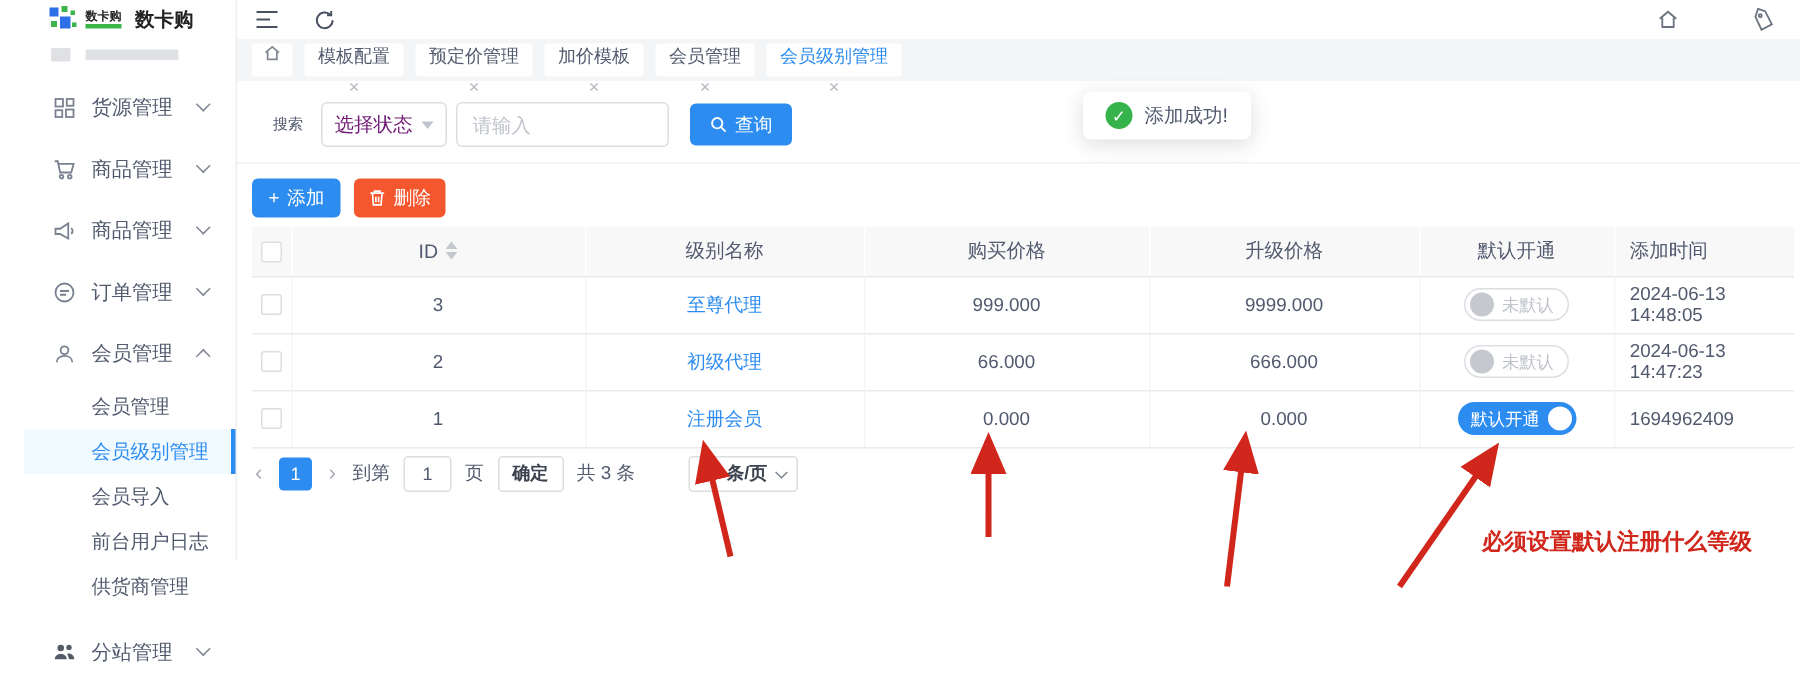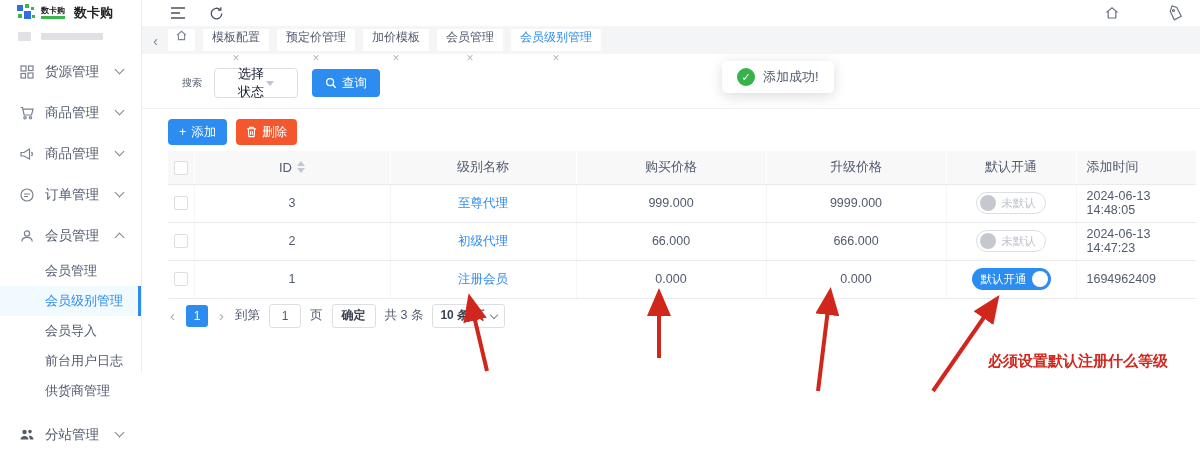--- a/index.html
+++ b/index.html
@@ -3,21 +3,21 @@
 <meta charset="utf-8">
 <style>
   * { box-sizing: border-box; margin: 0; padding: 0; }
   body { margin: 0; background: #fff; }
   .app {
     position: relative; width: 1200px; height: 451px; overflow: hidden;
     font-family: "Liberation Sans", "DejaVu Sans", sans-serif;
     color: #515a6e; background: #fff; font-size: 13px;
   }
   
-  .leftcol { position: absolute; left: 0; top: 0; width: 142px; height: 373px;
+  .leftcol { position: absolute; left: 16px; top: 0; width: 142px; height: 373px;
     background: #fff; border-right: 1px solid #ebedf0; z-index: 4; }
   .logo-area { display: flex; align-items: center; height: 26px; padding-left: 16px; gap: 5px; }
   .logo-mini { display: flex; flex-direction: column; line-height: 1; }
   .logo-mini-text { font-size: 8px; font-weight: bold; color: #222; white-space: nowrap; }
   .logo-bar { height: 3px; background: #3cb54a; margin-top: 1px; }
   .logo-text { font-size: 13px; font-weight: bold; color: #222; margin-left: 4px; white-space: nowrap; }
   .partial-item { margin: 6px 0 0 18px; display: flex; align-items: center; gap: 10px; opacity: .45; }
   .stub { background: #b9bec6; border-radius: 1px; }
   .nav { margin-top: 10px; }
   .nav-item { display: flex; align-items: center; height: 41px; padding-left: 19px; cursor: pointer; }
@@ -45,21 +45,21 @@
   .tab-chip { display: inline-flex; align-items: center; height: 22px; background: #fff; border-radius: 2px;
     padding: 0 9px; font-size: 12px; color: #515a6e; cursor: pointer; gap: 6px; flex-direction: column; }
   .tab-chip.home { padding: 0 7px; }
   .tab-chip.active { color: #2d8cf0; }
   .tab-close { color: #b2b7c1; font-size: 12px; line-height: 1; cursor: pointer; }
   
   .main { position: absolute; left: 142px; top: 54px; right: 0; bottom: 0; background: #fff; }
   .search-section { display: flex; align-items: center; padding: 14px 0 10px 40px; border-bottom: 1px solid #f0f1f3; }
   .search-label { font-size: 10px; color: #515a6e; margin-right: 12px; }
   .fake-select { width: 84px; height: 30px; border: 1px solid #dcdee2; border-radius: 4px;
-    display: inline-flex; align-items: center; padding: 0 23px; color: #0f172a; font-size: 13px; cursor: pointer; }
+    display: inline-flex; align-items: center; padding: 0 8px; color: #701a75; font-size: 13px; cursor: pointer; }
   .fake-select .caret { margin-left: auto; width: 0; height: 0; border-left: 4px solid transparent;
     border-right: 4px solid transparent; border-top: 5px solid #c0c4cc; }
   .search-input { width: 142px; height: 30px; border: 1px solid #dcdee2; border-radius: 4px; margin-left: 6px;
     padding: 0 10px; font-size: 13px; color: #515a6e; outline: none; font-family: inherit; }
   .search-input::placeholder { color: #c0c4cc; }
   .btn { display: inline-flex; align-items: center; justify-content: center; border: none; border-radius: 4px;
     cursor: pointer; font-family: inherit; gap: 5px; }
   .btn-query { height: 28px; padding: 0 13px; background: #2d8cf0; color: #fff; font-size: 12.5px; margin-left: 14px; }
   .toolbar { display: flex; align-items: center; margin: 10px 0 0 26px; gap: 9px; }
   .btn-add { height: 26px; padding: 0 11px; background: #2d8cf0; color: #fff; font-size: 12.5px; }
@@ -89,21 +89,21 @@
   
   .pagination { display: flex; align-items: center; margin: 5px 0 0 26px; gap: 9px; font-size: 12.5px; color: #515a6e; }
   .pg-arrow { color: #a6abb5; font-size: 15px; cursor: pointer; padding: 0 2px; line-height: 1; }
   .pg-page { width: 22px; height: 22px; background: #2d8cf0; color: #fff; border-radius: 3px;
     display: inline-flex; align-items: center; justify-content: center; font-size: 12px; cursor: pointer; }
   .pg-input { width: 32px; height: 24px; border: 1px solid #dcdee2; border-radius: 3px; text-align: center;
     font-size: 12px; color: #515a6e; outline: none; font-family: inherit; }
   .pg-confirm { height: 24px; padding: 0 9px; background: #fff; border: 1px solid #dcdee2; border-radius: 3px;
     font-size: 12px; color: #3c4350; font-weight: bold; cursor: pointer; font-family: inherit; }
   .pg-select { display: inline-flex; align-items: center; height: 24px; border: 1px solid #dcdee2; border-radius: 3px;
-    padding: 0 7px; gap: 7px; cursor: pointer; color: #3c4350; font-weight: bold; font-size: 12px; }
+    padding: 0 7px; gap: 7px; cursor: pointer; color: #3c4350; font-weight: bold; font-size: 12px; margin-left: 27px; }
   .pg-select .chev { width: 6px; height: 6px; margin-top: -2px; }
   
   .toast { position: absolute; left: 722px; top: 61px; display: flex; align-items: center; gap: 8px;
     background: #fff; border-radius: 5px; padding: 7px 15px; box-shadow: 0 3px 14px rgba(0,0,0,.14); z-index: 10; }
   .toast-check { width: 18px; height: 18px; border-radius: 50%; background: #36b34a; color: #fff;
     display: inline-flex; align-items: center; justify-content: center; font-size: 11px; }
   .toast-msg { font-size: 13px; color: #515a6e; }
   .annotation-text { position: absolute; left: 988px; top: 352px; color: #d1261b; font-size: 15px;
     font-weight: bold; z-index: 20; white-space: nowrap; }
   .arrows { position: absolute; left: 0; top: 0; width: 1200px; height: 451px; pointer-events: none; z-index: 20; }
@@ -280,20 +280,21 @@
   </div>
 
   <div class="main">
 
     <div class="search-section">
       <span class="search-label">搜索</span>
       <span class="fake-select">
         <span>选择状态</span>
         <span class="caret"></span>
       </span>
+      <input class="search-input" placeholder="请输入" style="">
       <button class="btn btn-query">
         <svg width="12" height="12" viewBox="0 0 14 14" fill="none" stroke="#fff" stroke-width="1.5">
           <circle cx="6" cy="6" r="4"></circle>
             <path d="M9 9l3.5 3.5"></path>
         </svg>
         <span>查询</span>
       </button>
     </div>
 
     <div class="toolbar">

